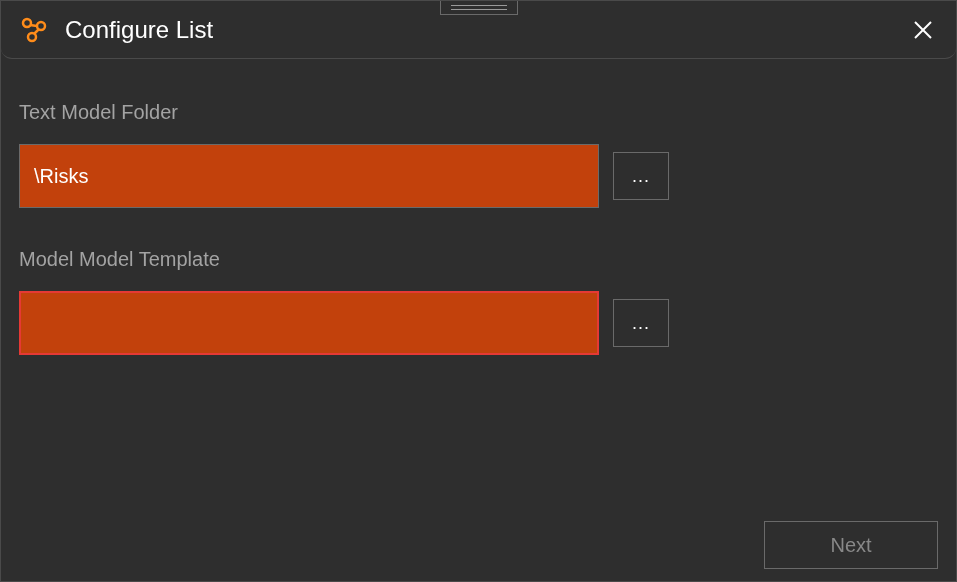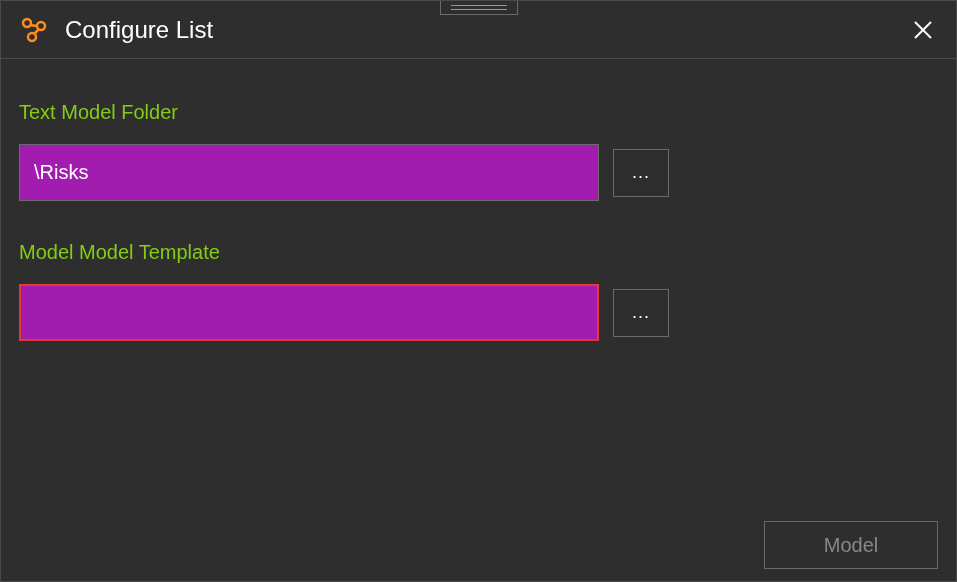--- a/index.html
+++ b/index.html
@@ -16,20 +16,21 @@
       overflow: hidden;
       border: 1px solid #4a4a4a;
     }
     .titlebar {
       height: 58px;
       display: flex;
       align-items: center;
       padding: 17px 18px;
       border-bottom: 1px solid #4a4a4a;
       position: relative;
+      border-radius: 11px;
     }
     .drag-handle {
       position: absolute;
       top: 0;
       left: 50%;
       transform: translateX(-50%);
       width: 78px;
       height: 14px;
       border: 1px solid #6a6a6a;
       border-top: none;
@@ -67,33 +68,33 @@
     .content {
       padding: 42px 18px 18px 18px;
       height: calc(100% - 58px);
       position: relative;
     }
     .field-group {
       margin-bottom: 40px;
     }
     .field-label {
       font-size: 20px;
-      color: #84cc16;
+      color: #a3a3a3;
       margin-bottom: 20px;
       display: block;
     }
     .field-row {
       display: flex;
       align-items: center;
       gap: 14px;
     }
     .text-input {
       width: 580px;
-      height: 57px;
-      background: #a21caf;
+      height: 64px;
+      background: #c2410c;
       border: 1px solid #6a6a6a;
       color: #ffffff;
       font-size: 20px;
       padding: 0 14px;
       outline: none;
     }
     .text-input.error {
       border: 2px solid #e53935;
     }
     .browse-btn {
@@ -161,15 +162,15 @@
 
   <div class="field-group">
     <label class="field-label">Model Model Template</label>
     <div class="field-row">
       <input type="text" class="text-input error" value="" style="">
       <button class="browse-btn">...</button>
     </div>
   </div>
 
   <div class="footer">
-    <button class="next-btn">Model</button>
+    <button class="next-btn">Next</button>
   </div>
 </div>
 
 </body></html>

